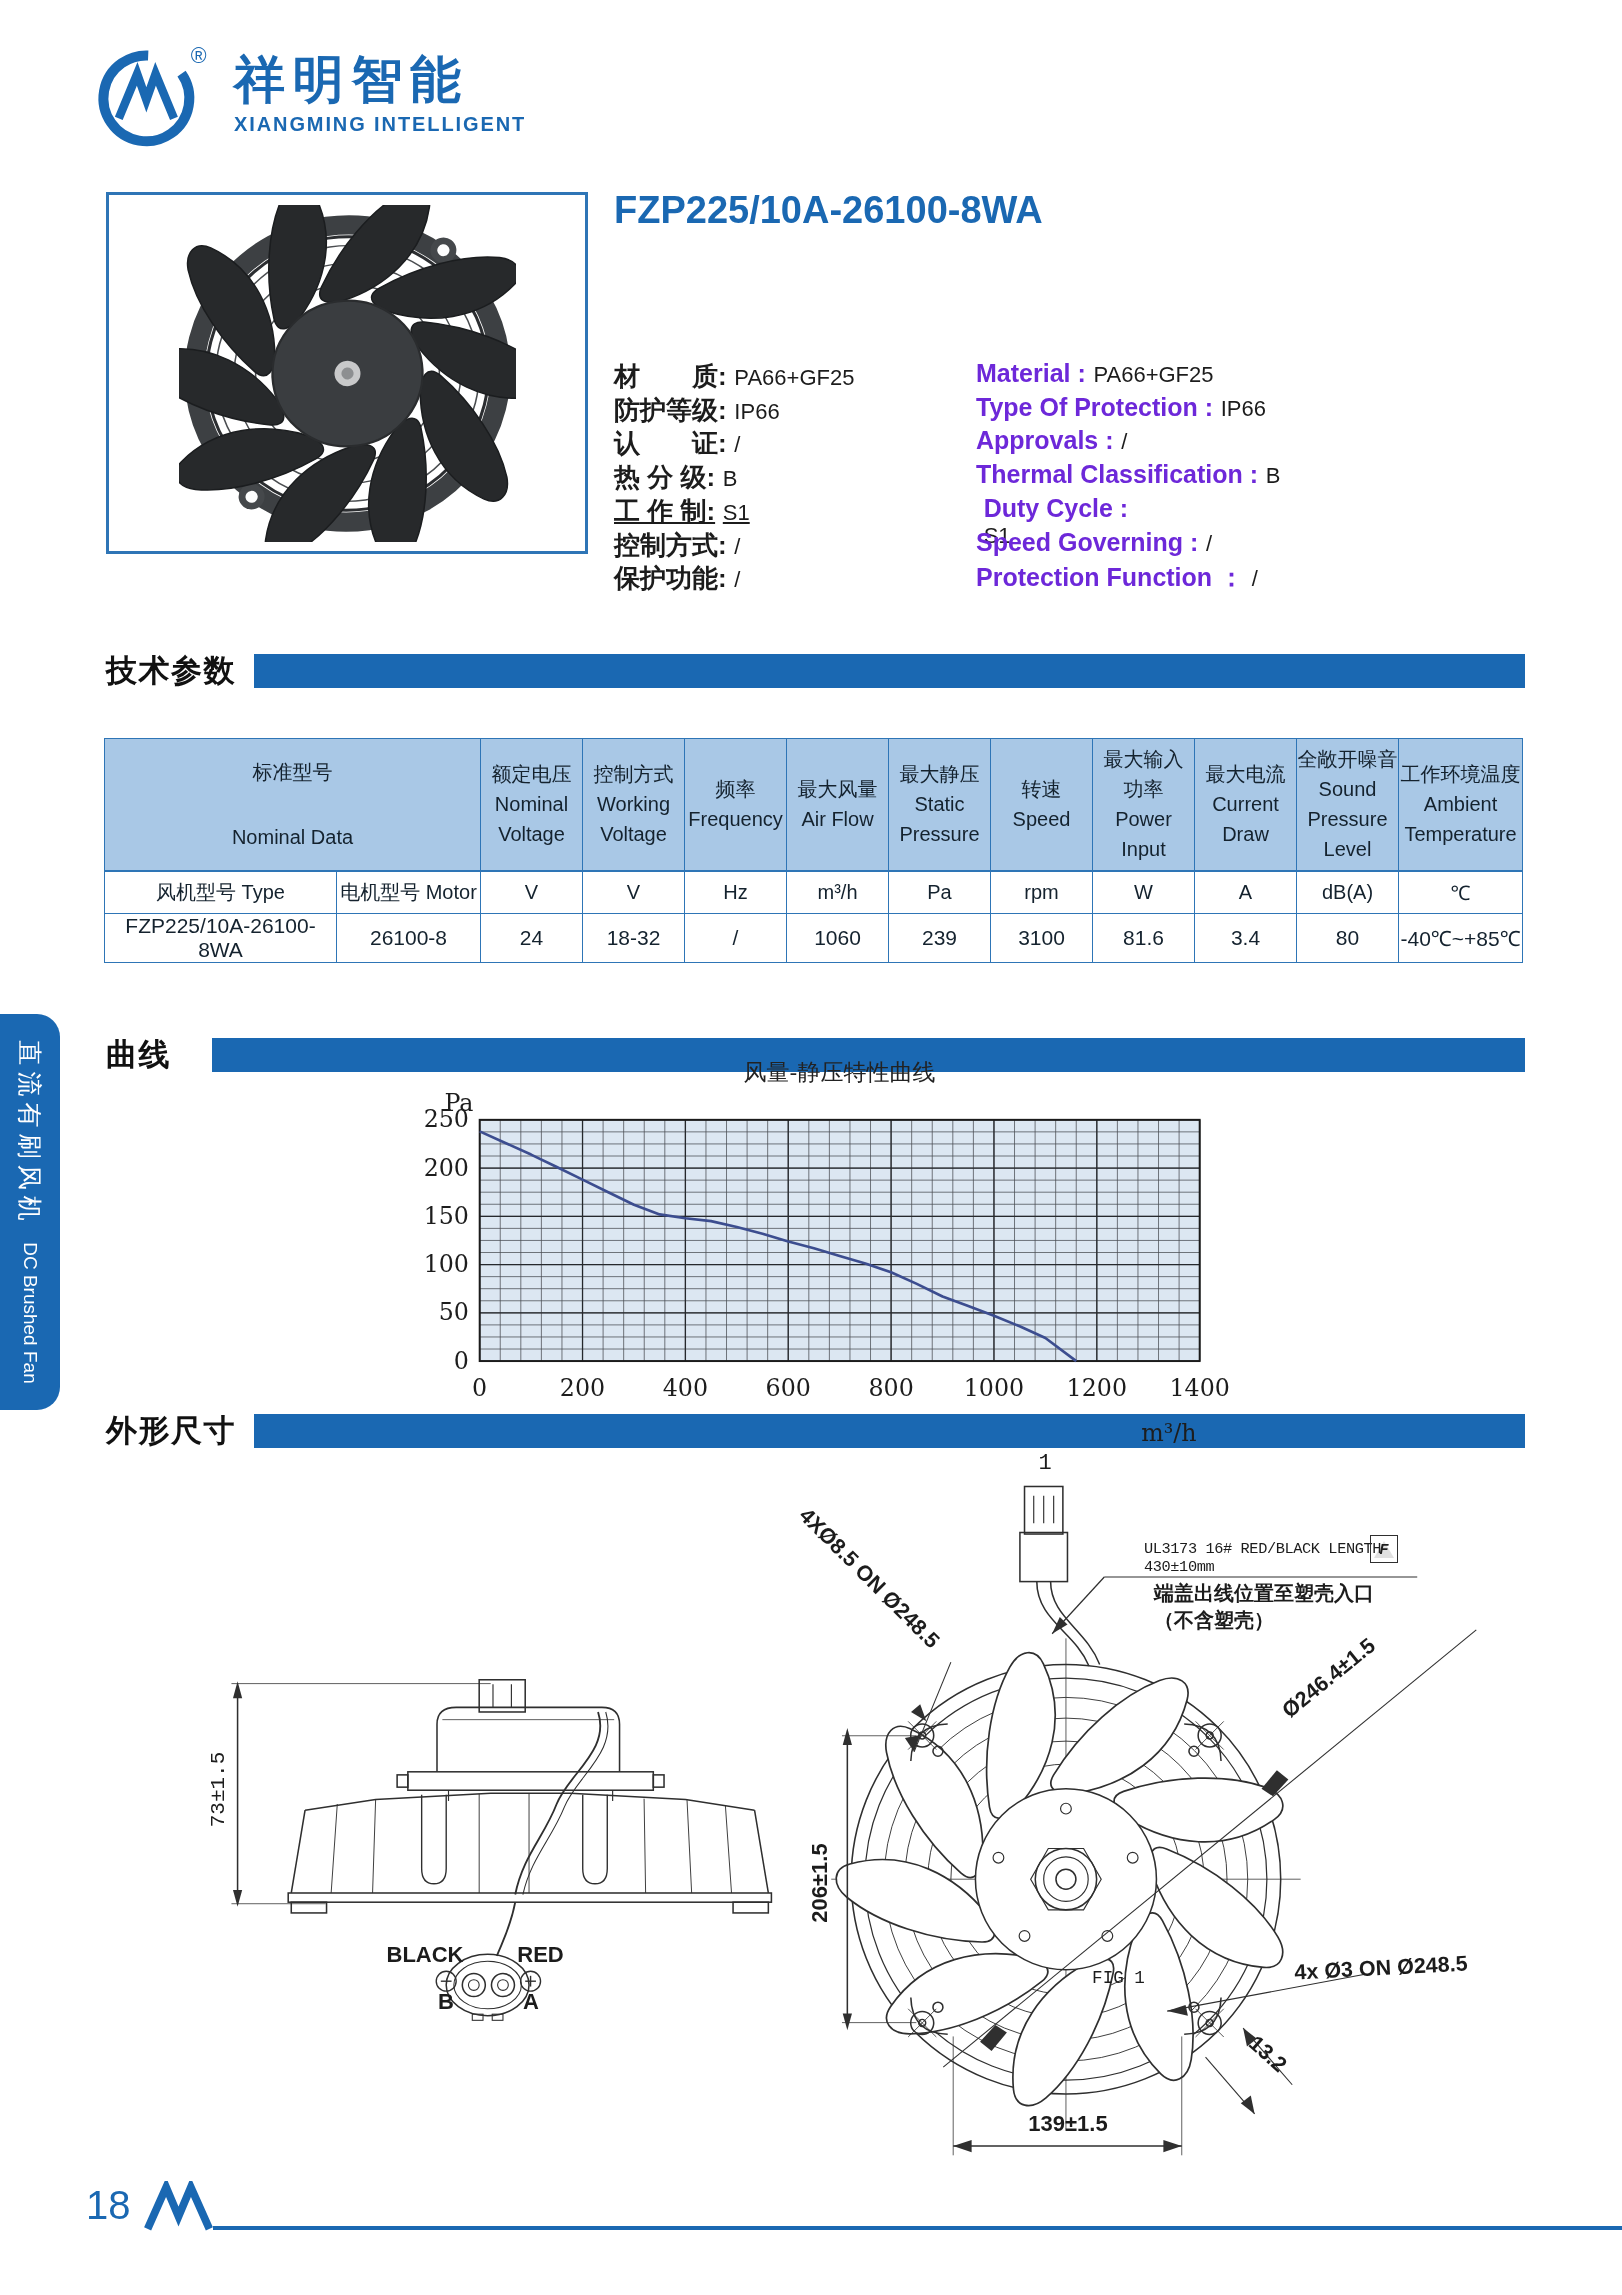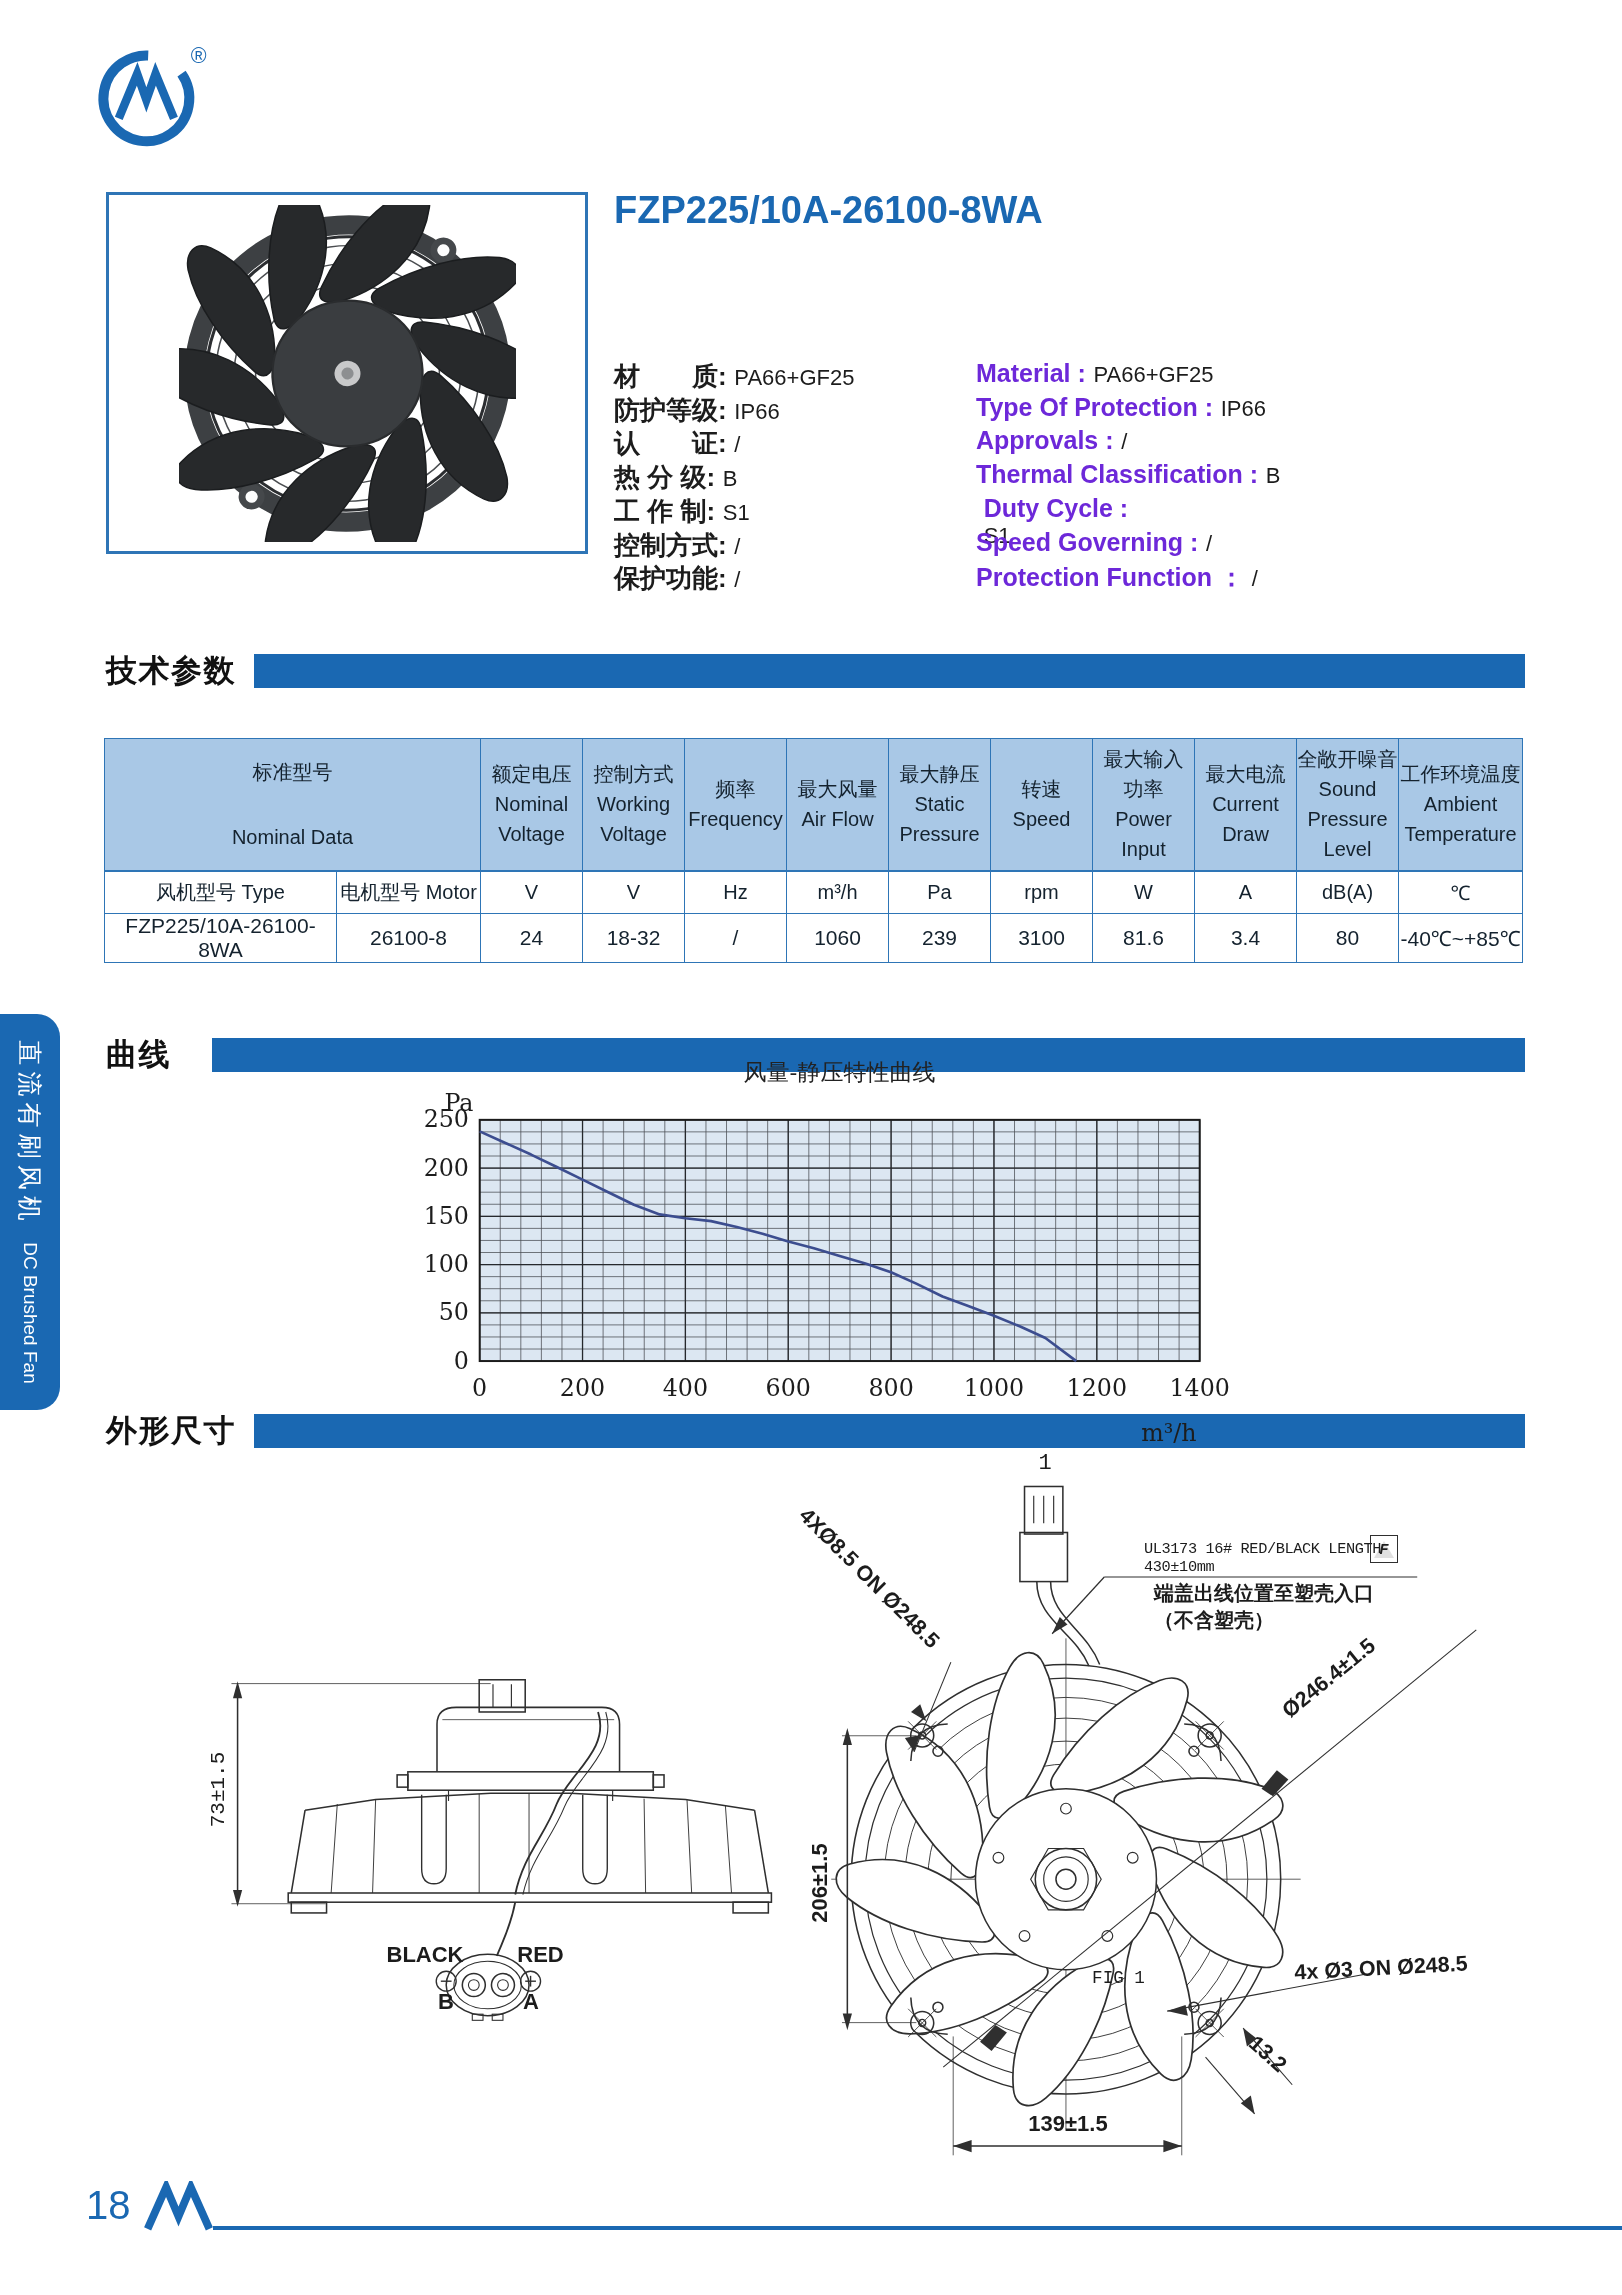--- a/index.html
+++ b/index.html
@@ -70,20 +70,24 @@
 </style>
 </head>
 <body>
 
 <div class="abs logo-wrap">
   <svg width="123" height="115" viewBox="0 0 160 150">
     <circle cx="72" cy="80" r="56" fill="none" stroke="#1a68b2" stroke-width="13" stroke-dasharray="300 52" transform="rotate(-35 72 80)"></circle>
     <path d="M36,106 L60,48 L72,82 L84,48 L108,106" fill="none" stroke="#1a68b2" stroke-width="11" stroke-linejoin="miter" stroke-miterlimit="8"></path>
     <text x="130" y="34" font-size="28" fill="#1a68b2" font-family="Liberation Sans, sans-serif">®</text>
   </svg>
+  <div class="logo-texts">
+    <div class="logo-cn">祥明智能</div>
+    <div class="logo-en">XIANGMING INTELLIGENT</div>
+  </div>
 </div>
 
 <div class="abs product-box">
   <svg width="337" height="337" viewBox="0 0 440 440">
     <defs>
       <path id="pblade" d="M 8,-98 C 62,-108 118,-142 136,-206 C 142,-228 124,-238 102,-230 C 58,-212 12,-168 -18,-120 C -30,-100 -10,-95 8,-98 Z" fill="#27292b" stroke="#1b1d1f" stroke-width="2"></path>
     </defs>
     <g transform="translate(220,220) rotate(-8) scale(1,0.97)">
       <circle r="200" fill="none" stroke="#3d4043" stroke-width="26"></circle>
       <circle r="184" fill="none" stroke="#2c2e31" stroke-width="4"></circle>
@@ -155,21 +159,21 @@
       <span class="spec-value">/</span>
     </div>
     <div class="spec-row" style="left: 614px; top: 460px;">
       <span class="spec-label-cn">热 分 级:</span>
       <span class="spec-value">B</span>
     </div>
     <div class="spec-row" style="left: 976px; top: 460px;">
       <span class="spec-label-en">Thermal Classification :</span>
       <span class="spec-value">B</span>
     </div>
-    <div class="spec-row" style="left: 614px; top: 494px;">
+    <div class="spec-row" style="left: 614px; top: 494px; text-decoration: underline;">
       <span class="spec-label-cn">工 作 制:</span>
       <span class="spec-value">S1</span>
     </div>
     <div class="spec-row" style="left: 976px; top: 494px; flex-direction: column;">
       <span class="spec-label-en">Duty Cycle :</span>
       <span class="spec-value">S1</span>
     </div>
     <div class="spec-row" style="left: 614px; top: 528px;">
       <span class="spec-label-cn">控制方式:</span>
       <span class="spec-value">/</span>

